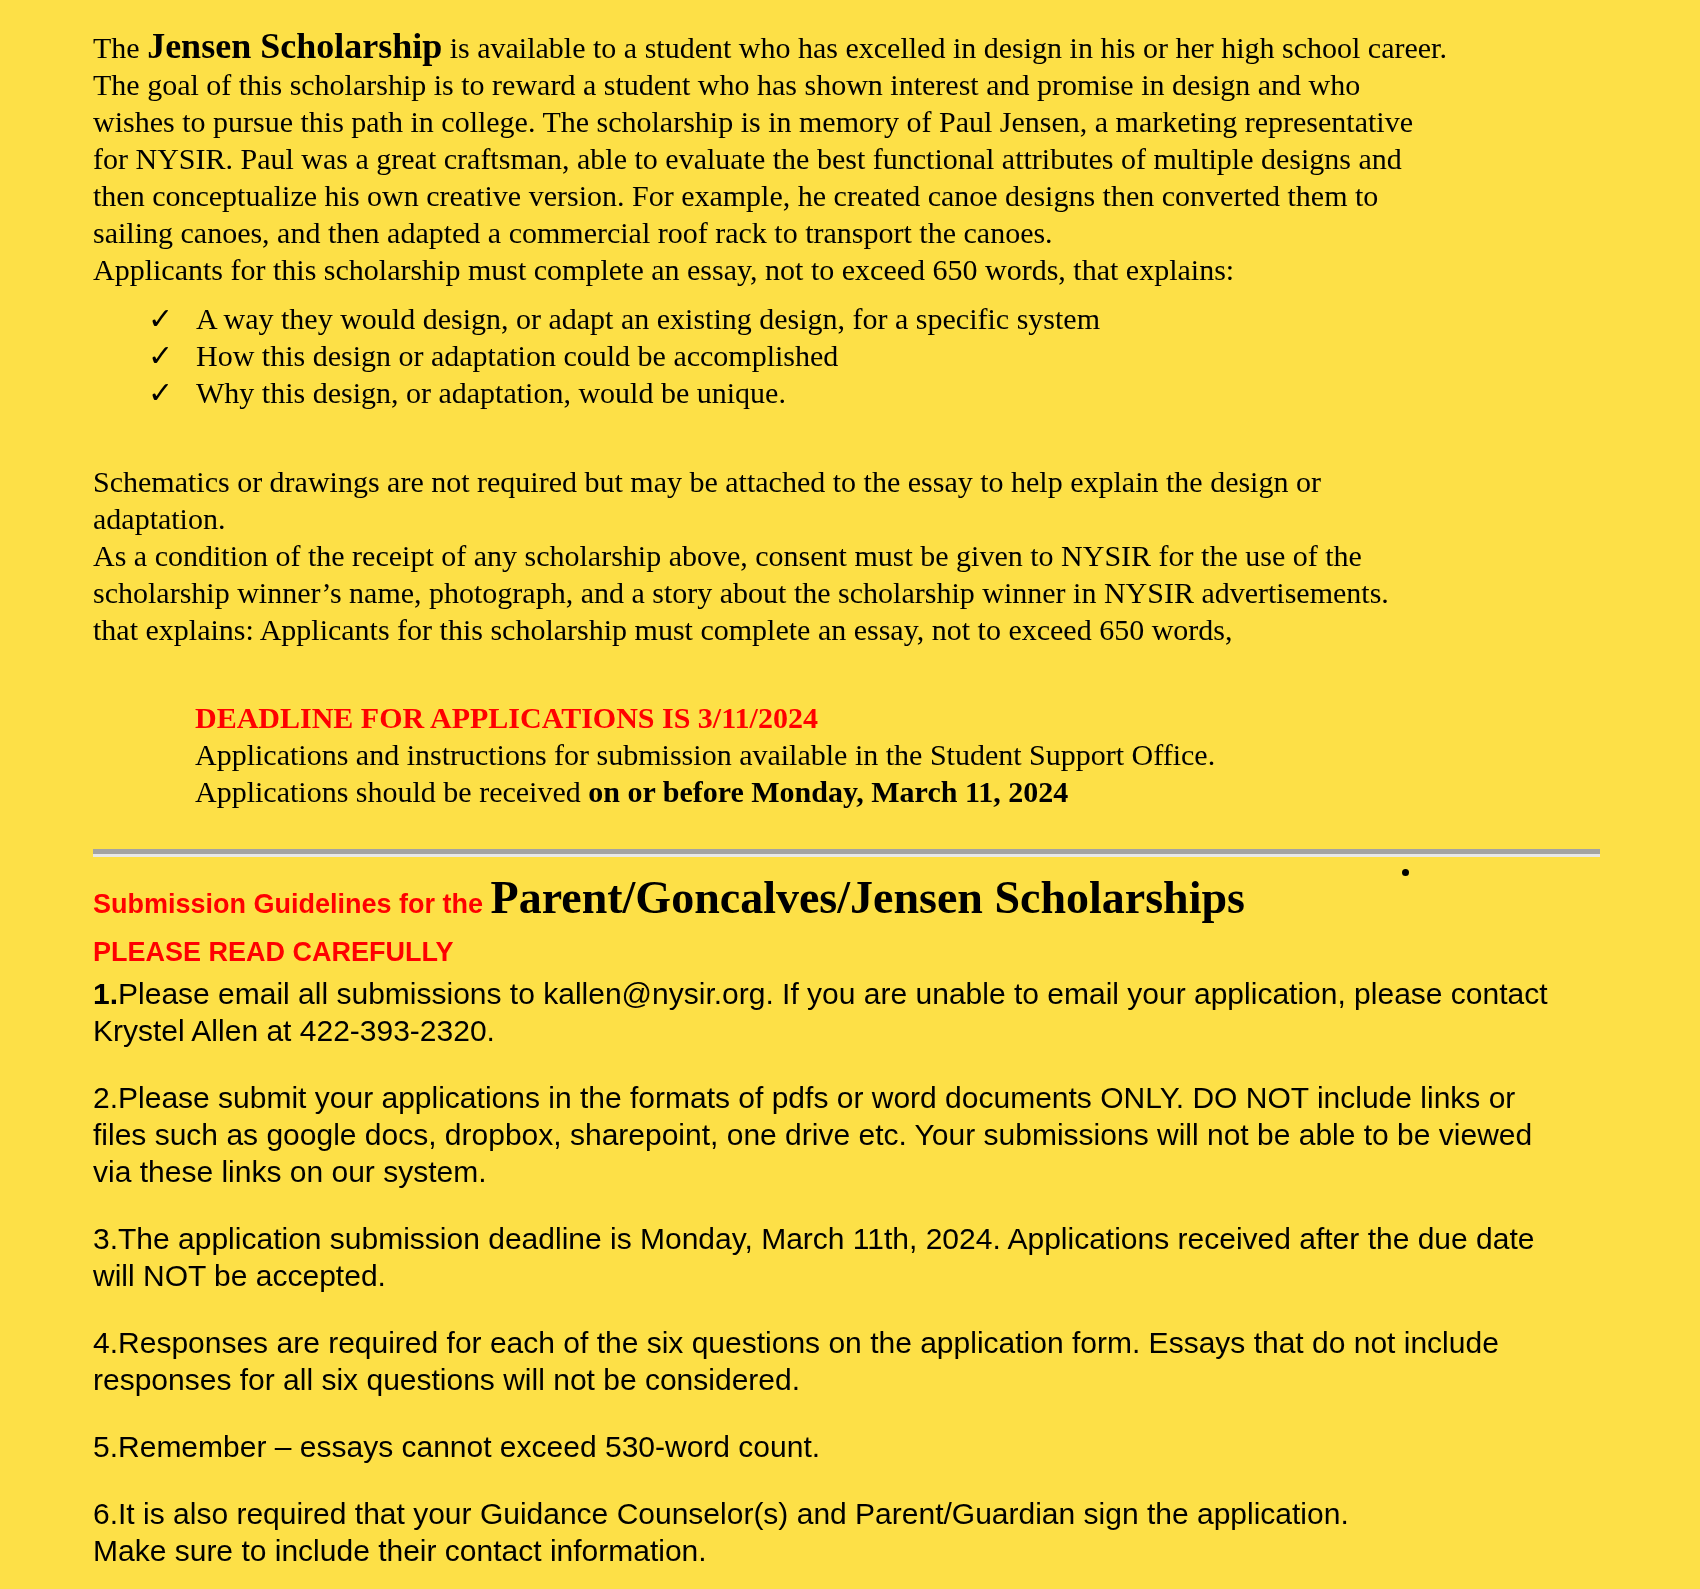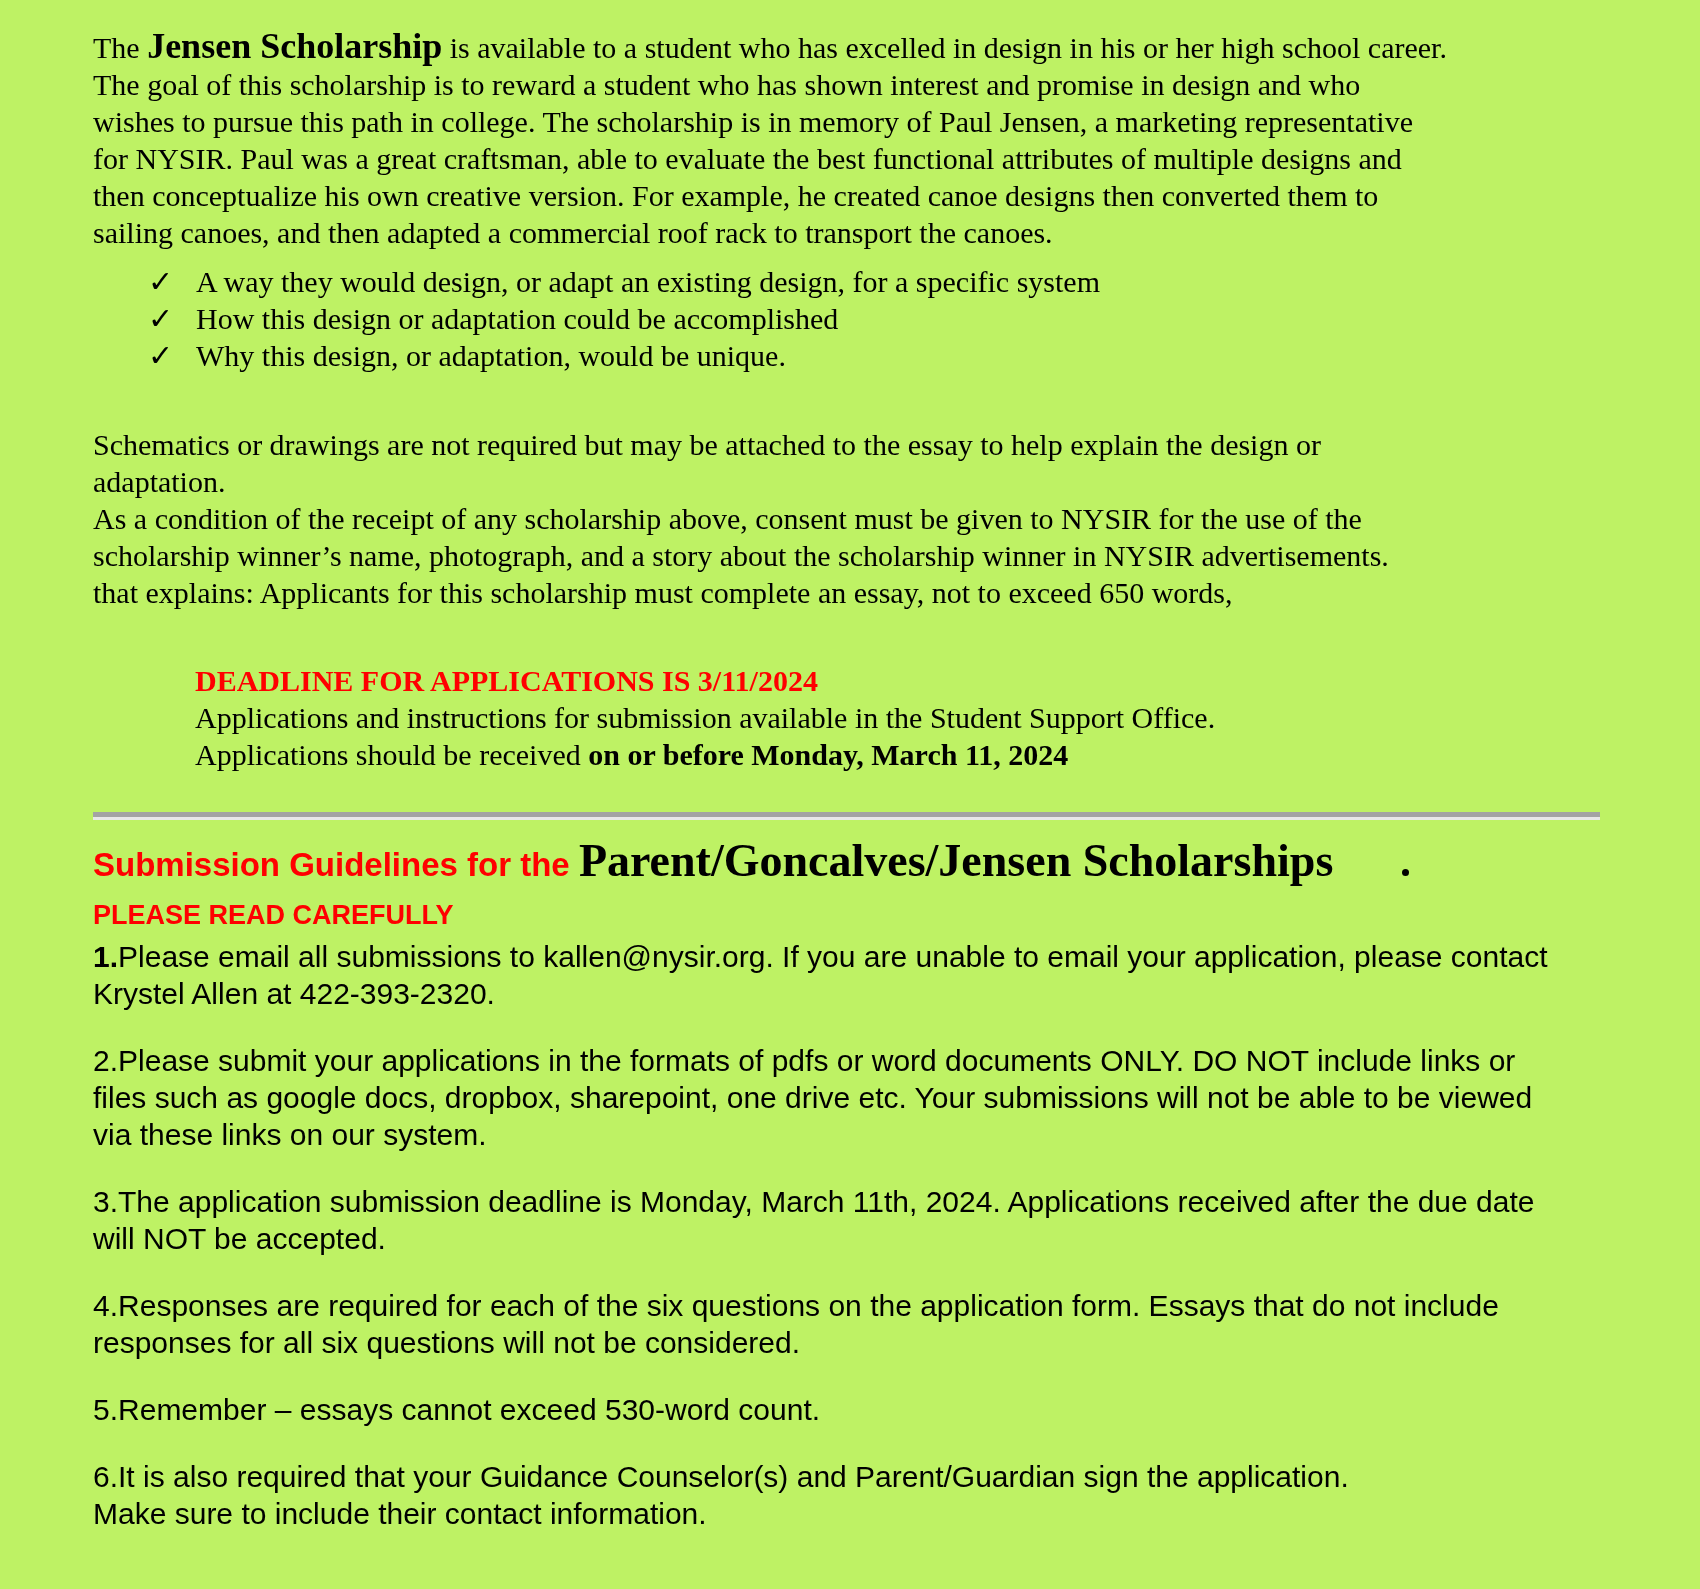--- a/index.html
+++ b/index.html
@@ -1,21 +1,21 @@
 <!DOCTYPE html>
 <html style="--red: #ff0000; --rule-dark: #a3a3a3; --rule-light: #e8e8e8;"><head>
 <meta charset="utf-8">
 <style>
   * { margin: 0; padding: 0; box-sizing: border-box; }
   html, body { background: #ffffff; }
   .page {
     position: relative;
     width: 1700px;
     height: 1589px;
-    background: #bef264;
+    background: #fde047;
     color: #000000;
     overflow: hidden;
   }
   .content {
     position: absolute;
     left: 93px;
     top: 28px;
     width: 1575px;
   }
   .serif {
@@ -39,21 +39,21 @@
     margin-top: 39px;
     width: 1507px;
     height: 8px;
     background: var(--rule-dark, #a3a3a3);
     border-bottom: 3px solid var(--rule-light, #e8e8e8);
   }
   .gl-heading { margin-top: 16px; line-height: 50px; white-space: nowrap; }
   .gl-heading-red {
     font-family: "Liberation Sans", "DejaVu Sans", sans-serif;
     font-weight: bold;
-    font-size: 33px;
+    font-size: 27px;
     color: var(--red, #ff0000);
     margin-top: 24px;
   }
   .gl-heading-black {
     font-family: "Liberation Serif", "DejaVu Serif", serif;
     font-weight: bold;
     font-size: 46px;
     color: #000000;
   }
   .gl-sub {
@@ -88,20 +88,21 @@
 <div class="page">
   <div class="content">
 
     <div class="serif">
       <div class="line"><span>The </span><span class="intro-bold">Jensen Scholarship</span><span> is available to a student who has excelled in design in his or her high school career.</span></div>
       <div class="line">The goal of this scholarship is to reward a student who has shown interest and promise in design and who</div>
       <div class="line">wishes to pursue this path in college. The scholarship is in memory of Paul Jensen, a marketing representative</div>
       <div class="line">for NYSIR. Paul was a great craftsman, able to evaluate the best functional attributes of multiple designs and</div>
       <div class="line">then conceptualize his own creative version. For example, he created canoe designs then converted them to</div>
       <div class="line">sailing canoes, and then adapted a commercial roof rack to transport the canoes.</div>
+      <div class="line">Applicants for this scholarship must complete an essay, not to exceed 650 words, that explains:</div>
     </div>
 
     <div class="serif checklist">
       <div class="check-row">
         <span class="check-mark">✓</span>
         <span class="line">A way they would design, or adapt an existing design, for a specific system</span>
       </div>
       <div class="check-row">
         <span class="check-mark">✓</span>
         <span class="line">How this design or adaptation could be accomplished</span>

